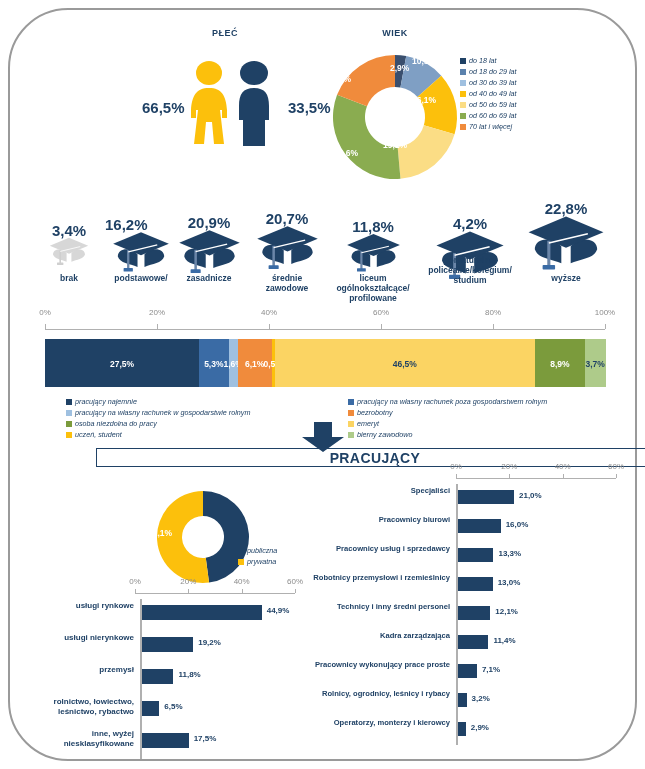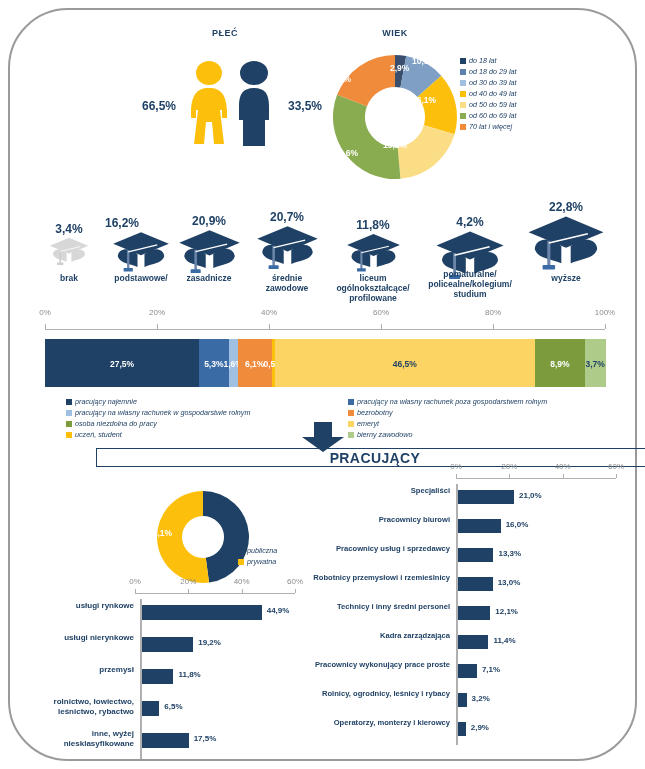--- a/index.html
+++ b/index.html
@@ -1,21 +1,21 @@
 <!DOCTYPE html>
 <html><head>
 <meta charset="utf-8">
 <style>
   html,body{margin:0;padding:0;background:#ffffff;}
   body{width:645px;height:769px;font-family:"Liberation Sans",sans-serif;overflow:hidden;}
   #frame{position:absolute;left:8px;top:8px;width:629px;height:753px;
          border:2px solid #9a9a9a;border-radius:60px;box-sizing:border-box;}
   .abs{position:absolute;}
   .ttl{font-size:9px;font-weight:bold;color:#1f4165;letter-spacing:.5px;text-align:center;}
-  .pct{font-size:12px;font-weight:bold;color:#1f4165;}
+  .pct{font-size:15px;font-weight:bold;color:#1f4165;}
   .pctw{font-size:8.5px;font-weight:bold;color:#ffffff;}
   .lbl{font-size:8.5px;font-weight:bold;color:#1f4165;text-align:center;line-height:10px;}
   .axlbl{font-size:8px;color:#8c8c8c;}
   .leg{font-size:7.2px;font-style:italic;color:#1f4165;white-space:nowrap;
        display:flex;align-items:center;line-height:11px;}
   .sw{width:6px;height:6px;margin-right:3px;display:inline-block;flex:none;}
   .barlbl{font-size:8px;font-weight:bold;color:#1f4165;text-align:right;line-height:10px;}
   .barlblR{font-size:7.6px;font-weight:bold;color:#1f4165;text-align:right;line-height:10px;}
   .barv{font-size:8px;font-weight:bold;color:#1f4165;}
   .bar{background:#1f4165;height:15px;}
@@ -151,21 +151,21 @@
     <div class="abs lbl" style="left: 330px; top: 78px; width: 86px;">liceum<br>ogólnokształcące/<br>profilowane</div>
     <svg class="abs" width="70" height="50.4" viewBox="0 0 100 72" style="left: 435px; top: 35px;">
       <path d="M10 44 C10 30 30 26 44 40 L44 62 C30 56 14 56 10 44 Z" fill="#1f4165"></path>
       <path d="M90 44 C90 30 70 26 56 40 L56 62 C70 56 86 56 90 44 Z" fill="#1f4165"></path>
       <path d="M50 2 L98 22 L50 42 L2 22 Z" fill="#1f4165"></path>
       <rect x="26" y="33" width="4" height="33" fill="#6b86a8"></rect>
       <rect x="20" y="64" width="16" height="6" rx="1" fill="#3a6ba5"></rect>
       <path d="M28 36 L78 24" stroke="#ffffff" stroke-width="2" fill="none"></path>
     </svg>
     <div class="abs pct" style="left: 420px; top: 20px; width: 100px; text-align: center;">4,2%</div>
-    <div class="abs lbl" style="left: 420px; top: 74px; width: 100px;">pomaturalne/<br>policealne/kolegium/<br>studium</div>
+    <div class="abs lbl" style="left: 420px; top: 60px; width: 100px;">pomaturalne/<br>policealne/kolegium/<br>studium</div>
     <svg class="abs" width="78" height="56.16" viewBox="0 0 100 72" style="left: 527px; top: 20px;">
       <path d="M10 44 C10 30 30 26 44 40 L44 62 C30 56 14 56 10 44 Z" fill="#1f4165"></path>
       <path d="M90 44 C90 30 70 26 56 40 L56 62 C70 56 86 56 90 44 Z" fill="#1f4165"></path>
       <path d="M50 2 L98 22 L50 42 L2 22 Z" fill="#1f4165"></path>
       <rect x="26" y="33" width="4" height="33" fill="#6b86a8"></rect>
       <rect x="20" y="64" width="16" height="6" rx="1" fill="#3a6ba5"></rect>
       <path d="M28 36 L78 24" stroke="#ffffff" stroke-width="2" fill="none"></path>
     </svg>
     <div class="abs pct" style="left: 520px; top: 5px; width: 92px; text-align: center;">22,8%</div>
     <div class="abs lbl" style="left: 520px; top: 78px; width: 92px;">wyższe</div>

